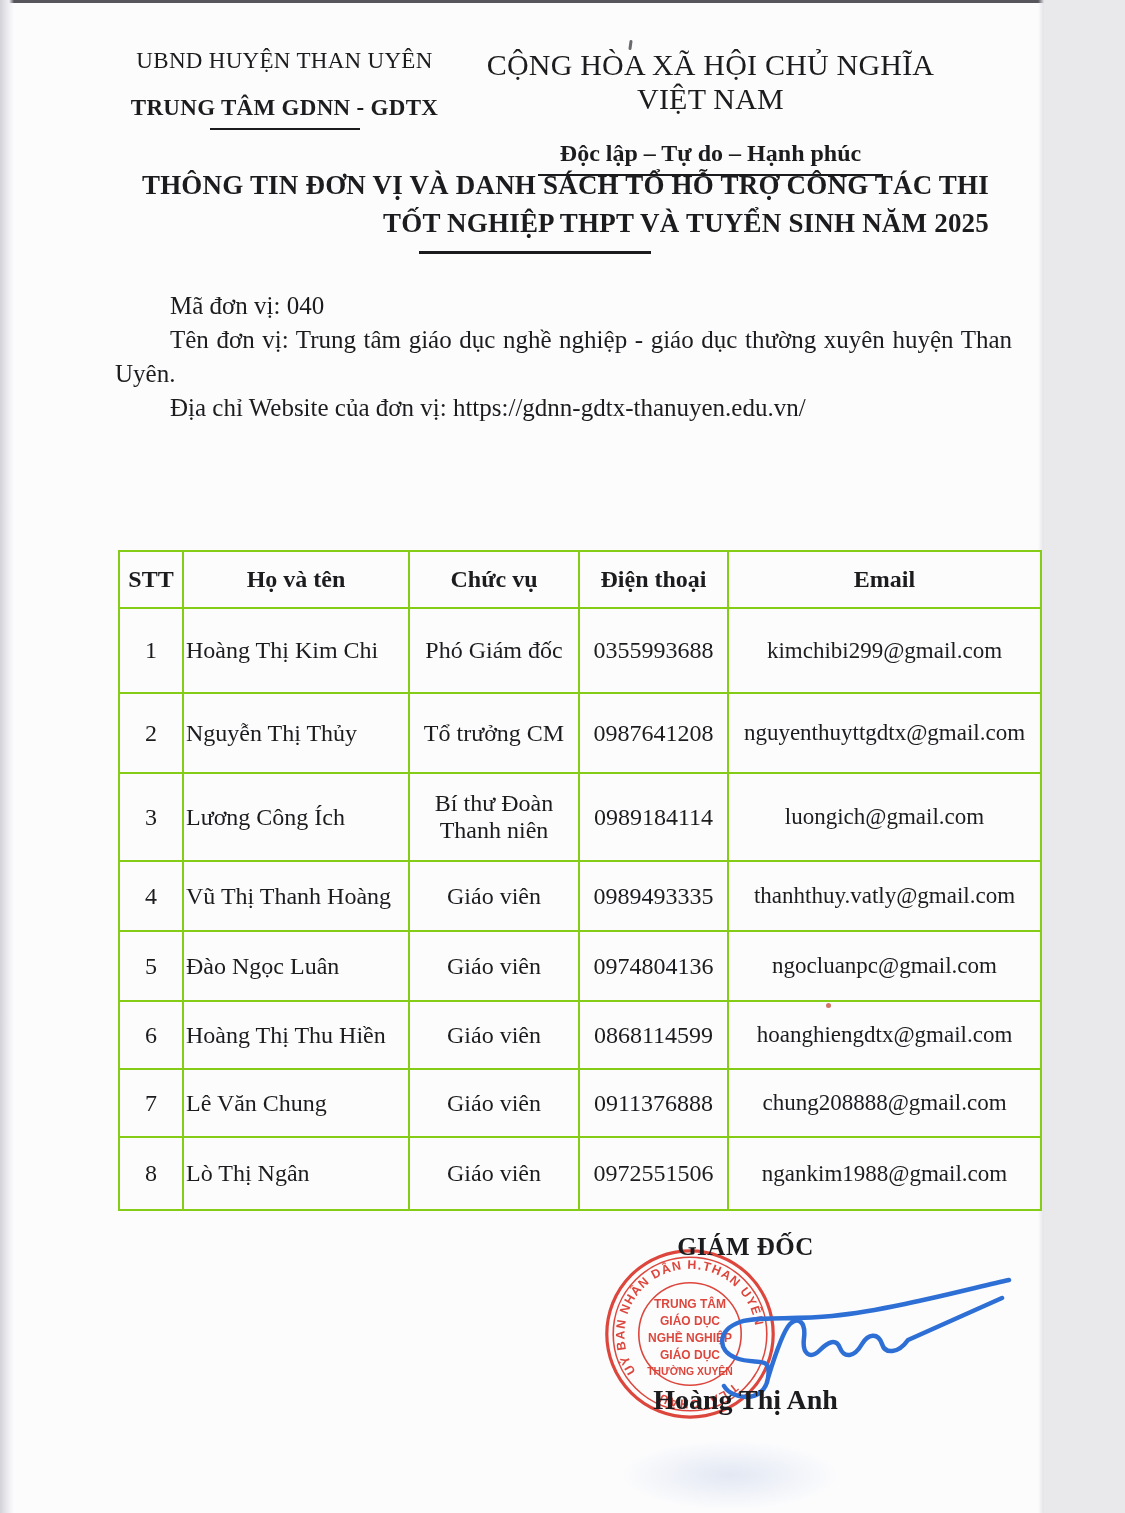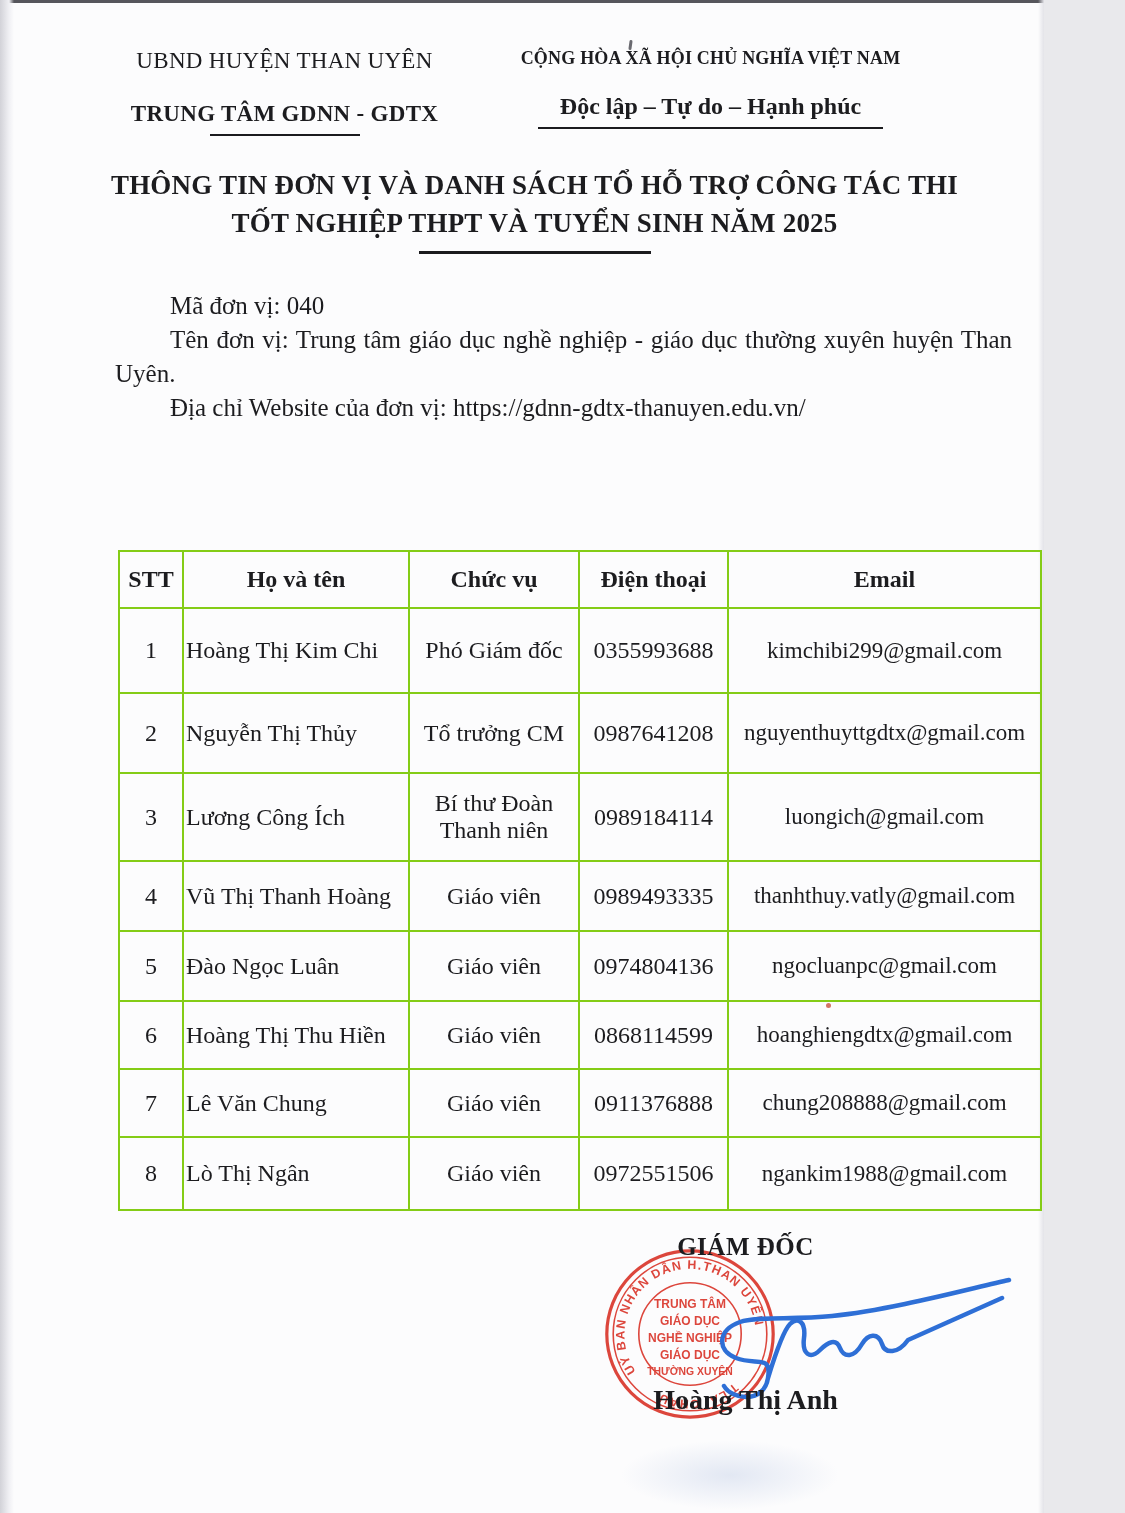--- a/index.html
+++ b/index.html
@@ -20,29 +20,29 @@
   .tick-artifact{position:absolute;left:629px;top:40px;width:3px;height:10px;background:#6a6a70;transform:rotate(8deg);border-radius:2px;}
   .red-dot-artifact{position:absolute;left:826px;top:1003px;width:5px;height:5px;background:#c8503f;border-radius:50%;opacity:.8;}
   .smudge-artifact{position:absolute;left:620px;top:1440px;width:220px;height:70px;border-radius:50%;
     background:radial-gradient(ellipse at center,rgba(205,215,235,.55),rgba(205,215,235,0) 70%);}
 
   
   .header{position:absolute;top:48px;left:112px;right:80px;display:flex;}
   .header-left{width:345px;text-align:center;}
   .header-right{flex:1;text-align:center;}
   .hl1{font-size:23px;letter-spacing:.3px;}
-  .hl2{font-size:23px;font-weight:bold;margin-top:27px;letter-spacing:.3px;}
-  .hr1{font-size:18px;font-weight:bold;letter-spacing:.2px;}
+  .hl2{font-size:23px;font-weight:bold;margin-top:21px;letter-spacing:.3px;}
+  .hr1{font-size:30px;font-weight:normal;letter-spacing:.2px;}
   .hr2{font-size:24px;font-weight:bold;margin-top:24px;}
   .underline-bar{height:2px;background:#1b1b1e;margin:7px auto 0;}
   .ul-left{width:150px;}
   .ul-right{width:345px;}
 
   
-  .title-block{position:absolute;top:166px;left:80px;right:55px;text-align:center;}
+  .title-block{position:absolute;top:166px;left:80px;right:55px;text-align:right;}
   .doc-title{font-size:27px;font-weight:bold;line-height:1.42;margin:0;letter-spacing:.2px;}
   .ul-title{width:232px;height:3px;margin-top:8px;}
 
   
   .info-block{position:absolute;top:289px;left:115px;width:897px;}
   .info-block p{margin:0;font-size:25px;line-height:1.36;text-align:justify;text-indent:55px;}
 
   
   .contact-table{position:absolute;top:550px;left:118px;border-collapse:collapse;table-layout:fixed;width:922px;font-size:24px;}
   .contact-table th,.contact-table td{border:2px solid #84cc16;padding:2px 6px;text-align:center;vertical-align:middle;overflow:hidden;}

